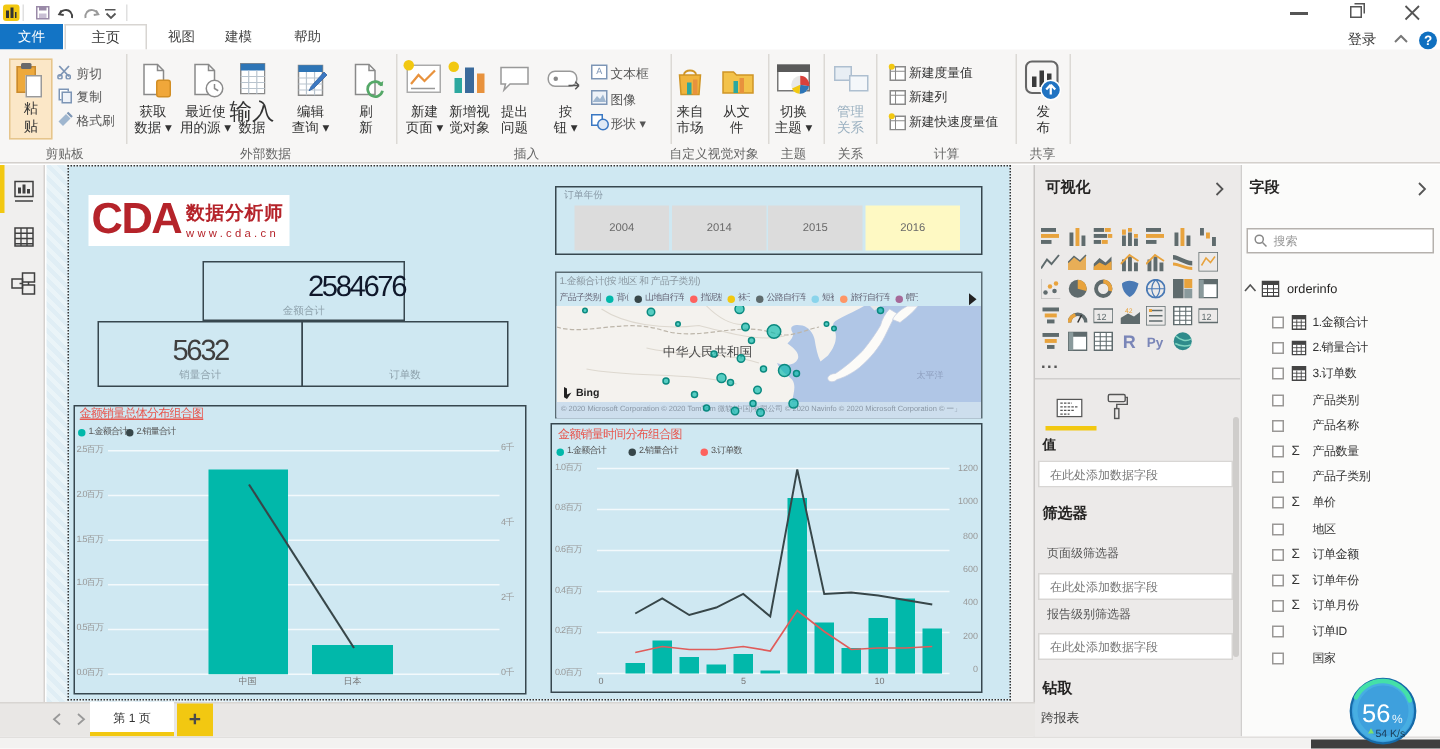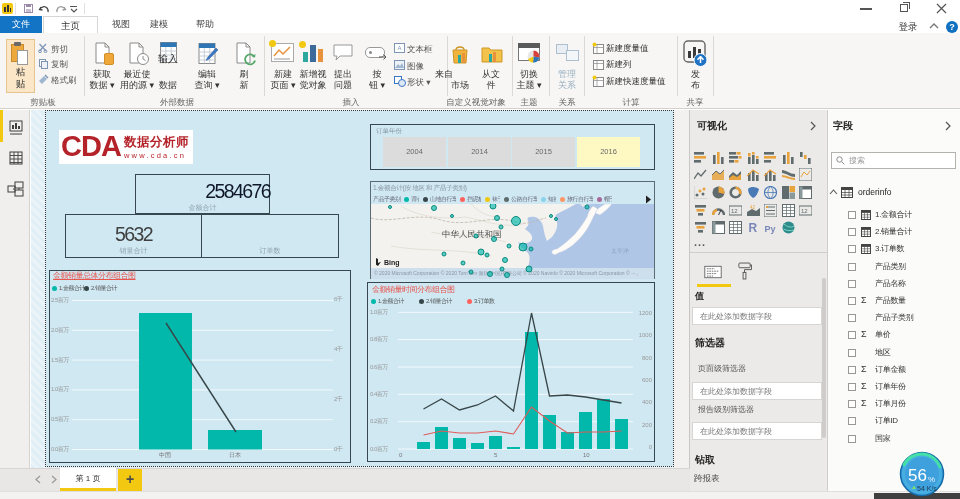--- a/index.html
+++ b/index.html
@@ -92,21 +92,21 @@
 <svg class="ab" style="left:137px;top:53px" width="12" height="12" viewBox="0 0 12 12">
       <path d="M6 3 L6 6 L8.5 7.5" fill="none" stroke="#8a8a8a"></path>
     </svg>
 <div class="ab" style="left:112px;top:69px;width:50px;height:11px;font-size:9px;color:#333;text-align:center;line-height:11px">最近使</div>
 <div class="ab" style="left:112px;top:80px;width:50px;height:11px;font-size:9px;color:#333;text-align:center;line-height:11px">用的源 ▾</div>
 <svg class="ab" style="left:160px;top:42px" width="17" height="21" viewBox="0 0 17 21">
 <rect x="0.5" y="0.5" width="16" height="20" fill="#fff" stroke="#8a8a8a"></rect>
 <rect x="0.5" y="0.5" width="16" height="4.5" fill="#2e75b6"></rect>
 <path d="M0.5 9 H16.5 M0.5 13 H16.5 M0.5 17 H16.5 M5.8 5 V20.5 M11.2 5 V20.5" stroke="#b9c4ce" stroke-width="0.8" fill="none"></path>
     </svg>
-<div class="ab" style="left:143px;top:53px;width:50px;height:11px;font-size:10px;color:#333;text-align:center;line-height:11px">输入</div>
+<div class="ab" style="left:143px;top:69px;width:50px;height:11px;font-size:15px;color:#333;text-align:center;line-height:11px">输入</div>
 <div class="ab" style="left:143px;top:80px;width:50px;height:11px;font-size:9px;color:#333;text-align:center;line-height:11px">数据</div>
 <svg class="ab" style="left:197px;top:43px" width="20" height="21" viewBox="0 0 17 21">
 <rect x="0.5" y="0.5" width="16" height="20" fill="#fff" stroke="#8a8a8a"></rect>
 <rect x="0.5" y="0.5" width="16" height="4.5" fill="#2e75b6"></rect>
 <path d="M0.5 9 H16.5 M0.5 13 H16.5 M0.5 17 H16.5 M5.8 5 V20.5 M11.2 5 V20.5" stroke="#b9c4ce" stroke-width="0.8" fill="none"></path>
     </svg>
 <svg class="ab" style="left:203px;top:47px" width="16" height="17" viewBox="0 0 16 17">
       <path d="M13 1 L15 3 L6 12 L3 13.5 L4.5 10.5 Z" fill="#3b78c3" stroke="#2e5f9e" stroke-width="0.5"></path>
     </svg>
 <div class="ab" style="left:182px;top:69px;width:50px;height:11px;font-size:9px;color:#333;text-align:center;line-height:11px">编辑</div>
@@ -156,21 +156,21 @@
 <div class="ab" style="left:407px;top:61px;width:40px;height:10px;font-size:8.5px;color:#555;line-height:10px">图像</div>
 <div class="ab" style="left:394px;top:76px;width:8px;height:8px;border:1px solid #3b78c3;background:#fff"></div>
 <div class="ab" style="left:398px;top:79px;width:8px;height:8px;border-radius:50%;border:1px solid #3b78c3;background:#dfe9f5"></div>
 <div class="ab" style="left:407px;top:77px;width:40px;height:10px;font-size:8.5px;color:#555;line-height:10px">形状 ▾</div>
 <svg class="ab" style="left:449px;top:44px" width="22" height="20" viewBox="0 0 22 20">
       <path d="M4 6 H18 L17 19 H5 Z" fill="#f0b43c" stroke="#cf9526"></path>
       <path d="M7 6 C7 2 15 2 15 6" fill="none" stroke="#cf9526" stroke-width="1.3"></path>
       <rect x="9" y="11" width="3" height="8" fill="#2ca89f"></rect>
       <rect x="13" y="9" width="3" height="10" fill="#e8923d"></rect>
     </svg>
-<div class="ab" style="left:435px;top:69px;width:50px;height:11px;font-size:9px;color:#333;line-height:11px">来自</div>
+<div class="ab" style="left:435px;top:69px;width:50px;height:11px;font-size:9px;color:#333;text-align:center;line-height:11px">来自</div>
 <div class="ab" style="left:435px;top:80px;width:50px;height:11px;font-size:9px;color:#333;text-align:center;line-height:11px">市场</div>
 <svg class="ab" style="left:481px;top:46px" width="22" height="17" viewBox="0 0 22 17">
       <path d="M1 2 H8 L10 4 H21 V16 H1 Z" fill="#f3c24a" stroke="#cf9526"></path>
       <rect x="8" y="8" width="3" height="8" fill="#2ca89f"></rect>
       <rect x="12" y="6" width="3" height="10" fill="#e8923d"></rect>
     </svg>
 <div class="ab" style="left:466px;top:69px;width:50px;height:11px;font-size:9px;color:#333;text-align:center;line-height:11px">从文</div>
 <div class="ab" style="left:466px;top:80px;width:50px;height:11px;font-size:9px;color:#333;text-align:center;line-height:11px">件</div>
 <div class="ab" style="left:518px;top:43px;width:22px;height:18px;background:#fff;border:1px solid #777"></div>
 <div class="ab" style="left:518px;top:43px;width:22px;height:5px;background:#5a5a5a"></div>

